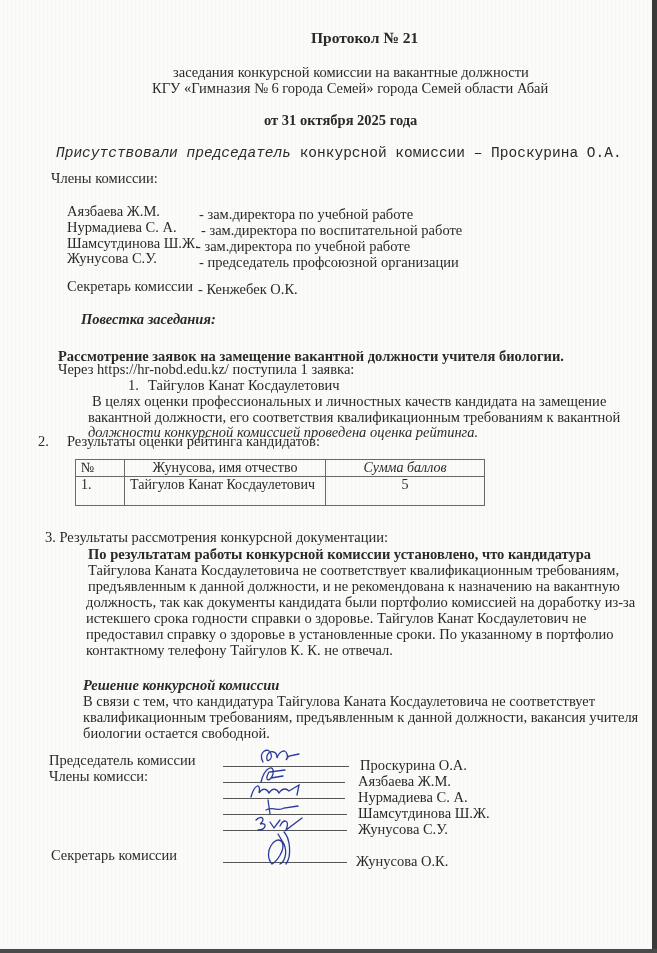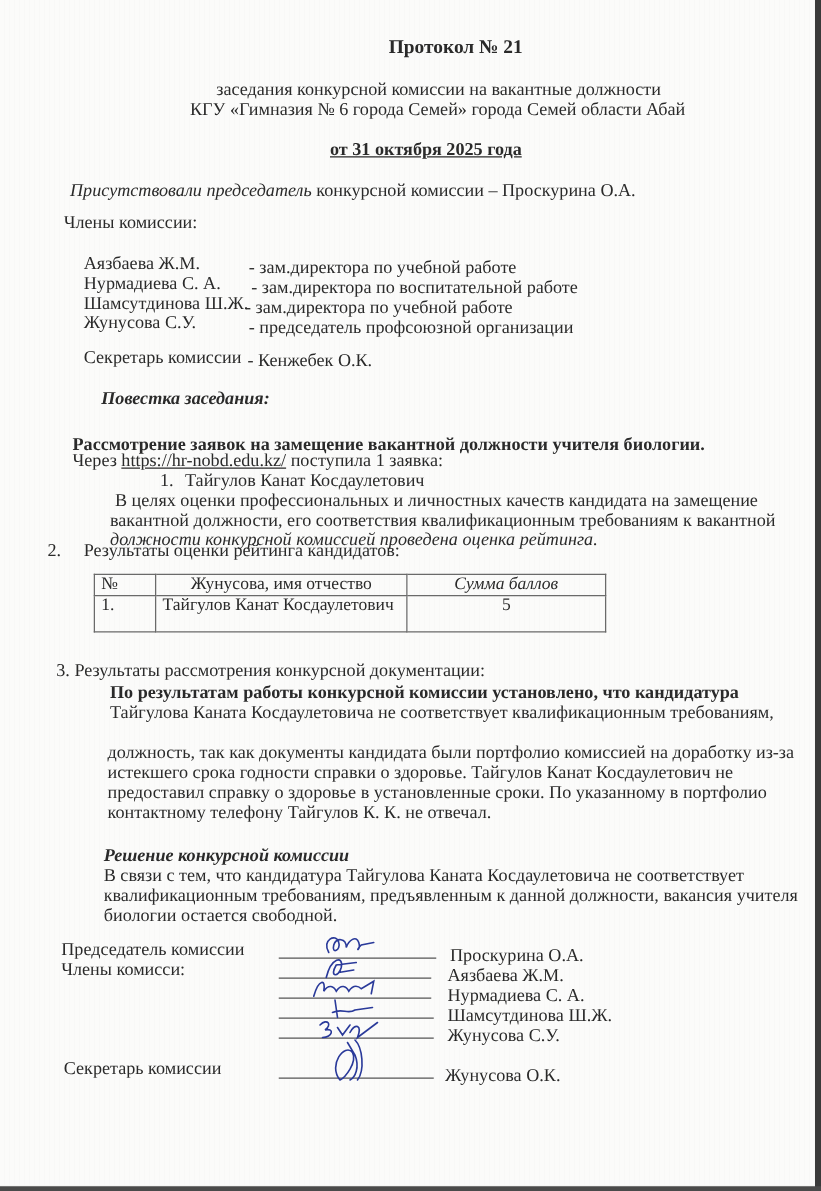--- a/index.html
+++ b/index.html
@@ -16,39 +16,39 @@
       repeating-linear-gradient(90deg, rgba(0,0,0,0.0) 0px, rgba(0,0,0,0.0) 3px, rgba(0,0,0,0.03) 3px, rgba(0,0,0,0.0) 4px),
       #fbfbfa;
   }
   .edge-right { position:absolute; right:0; top:0; width:5px; height:953px; background:#3a3a3a; }
   .edge-bottom { position:absolute; left:0; bottom:0; width:657px; height:4px; background:#4a4a4a; }
   .abs { position:absolute; white-space:nowrap; }
   .t { font-size:14.5px; line-height:16px; }
   .title { font-weight:bold; font-size:15.5px; }
   .bold { font-weight:bold; }
   .ital { font-style:italic; }
-  .u { text-decoration:underline; }
+  .u { }
   table.rating { position:absolute; left:75px; top:459px; width:410px; border-collapse:collapse; font-size:14px; }
   table.rating td { border:1px solid #6a6a6a; padding:0 5px; vertical-align:top; height:15px; }
   table.rating tr.r2 td { height:28px; }
   .sigline { position:absolute; height:1px; background:#555; }
   svg.sig { position:absolute; overflow:visible; }
   svg.sig path { fill:none; stroke:#2a3a9a; stroke-width:1.3; stroke-linecap:round; }
 </style>
 </head>
 <body>
 
 <div class="page">
 
   <div class="abs t title" style="left:311px;top:30px;">Протокол № 21</div>
   <div class="abs t" style="left:173px;top:64px;">заседания конкурсной комиссии на вакантные должности</div>
   <div class="abs t" style="left:152px;top:80px;">КГУ «Гимназия № 6 города Семей»  города Семей области Абай</div>
   <div class="abs t bold u" style="left:264px;top:112px;">от 31 октября  2025 года</div>
 
-  <div class="abs t" style="left:56px;top:145px;">
+  <div class="abs t" style="left:56px;top:145px;font-family:Liberation Mono, monospace;">
     <span class="ital">Присутствовали председатель</span><span> конкурсной комиссии – Проскурина О.А.</span>
   </div>
   <div class="abs t" style="left:51px;top:170px;">Члены комиссии:</div>
 
   <div class="abs t" style="left:67px;top:203px;">Аязбаева Ж.М.</div>
   <div class="abs t" style="left:199px;top:206px;">-  зам.директора по учебной работе</div>
   <div class="abs t" style="left:67px;top:219px;">Нурмадиева С. А.</div>
   <div class="abs t" style="left:201px;top:222px;">-  зам.директора по воспитательной работе</div>
   <div class="abs t" style="left:67px;top:235px;">Шамсутдинова Ш.Ж.</div>
   <div class="abs t" style="left:196px;top:238px;">-  зам.директора по учебной  работе</div>
@@ -82,20 +82,21 @@
       <td>1.</td>
       <td>Тайгулов Канат Косдаулетович</td>
       <td style="text-align:center;">5</td>
     </tr>
   </tbody>
     </table>
 
   <div class="abs t" style="left:45px;top:529px;">3.  Результаты рассмотрения конкурсной документации:</div>
   <div class="abs t bold" style="left:88px;top:546px;">По результатам работы конкурсной комиссии установлено, что кандидатура</div>
   <div class="abs t" style="left:88px;top:562px;">Тайгулова  Каната Косдаулетовича не соответствует квалификационным требованиям,</div>
+  <div class="abs t" style="left:88px;top:578px;">предъявленным к данной должности,  и не рекомендована к назначению на вакантную</div>
   <div class="abs t" style="left:86px;top:594px;">должность, так как документы кандидата были портфолио комиссией на доработку из-за</div>
   <div class="abs t" style="left:86px;top:610px;">истекшего срока годности справки о здоровье. Тайгулов Канат Косдаулетович не</div>
   <div class="abs t" style="left:86px;top:626px;">предоставил справку о здоровье в установленные сроки. По указанному в портфолио</div>
   <div class="abs t" style="left:86px;top:642px;">контактному телефону Тайгулов К. К. не отвечал.</div>
 
   <div class="abs t bold ital" style="left:83px;top:677px;">Решение конкурсной комиссии</div>
   <div class="abs t" style="left:83px;top:693px;">В  связи  с  тем,  что  кандидатура  Тайгулова   Каната  Косдаулетовича  не  соответствует</div>
   <div class="abs t" style="left:83px;top:709px;">квалификационным требованиям, предъявленным к данной должности, вакансия учителя</div>
   <div class="abs t" style="left:83px;top:725px;">биологии остается свободной.</div>
 

